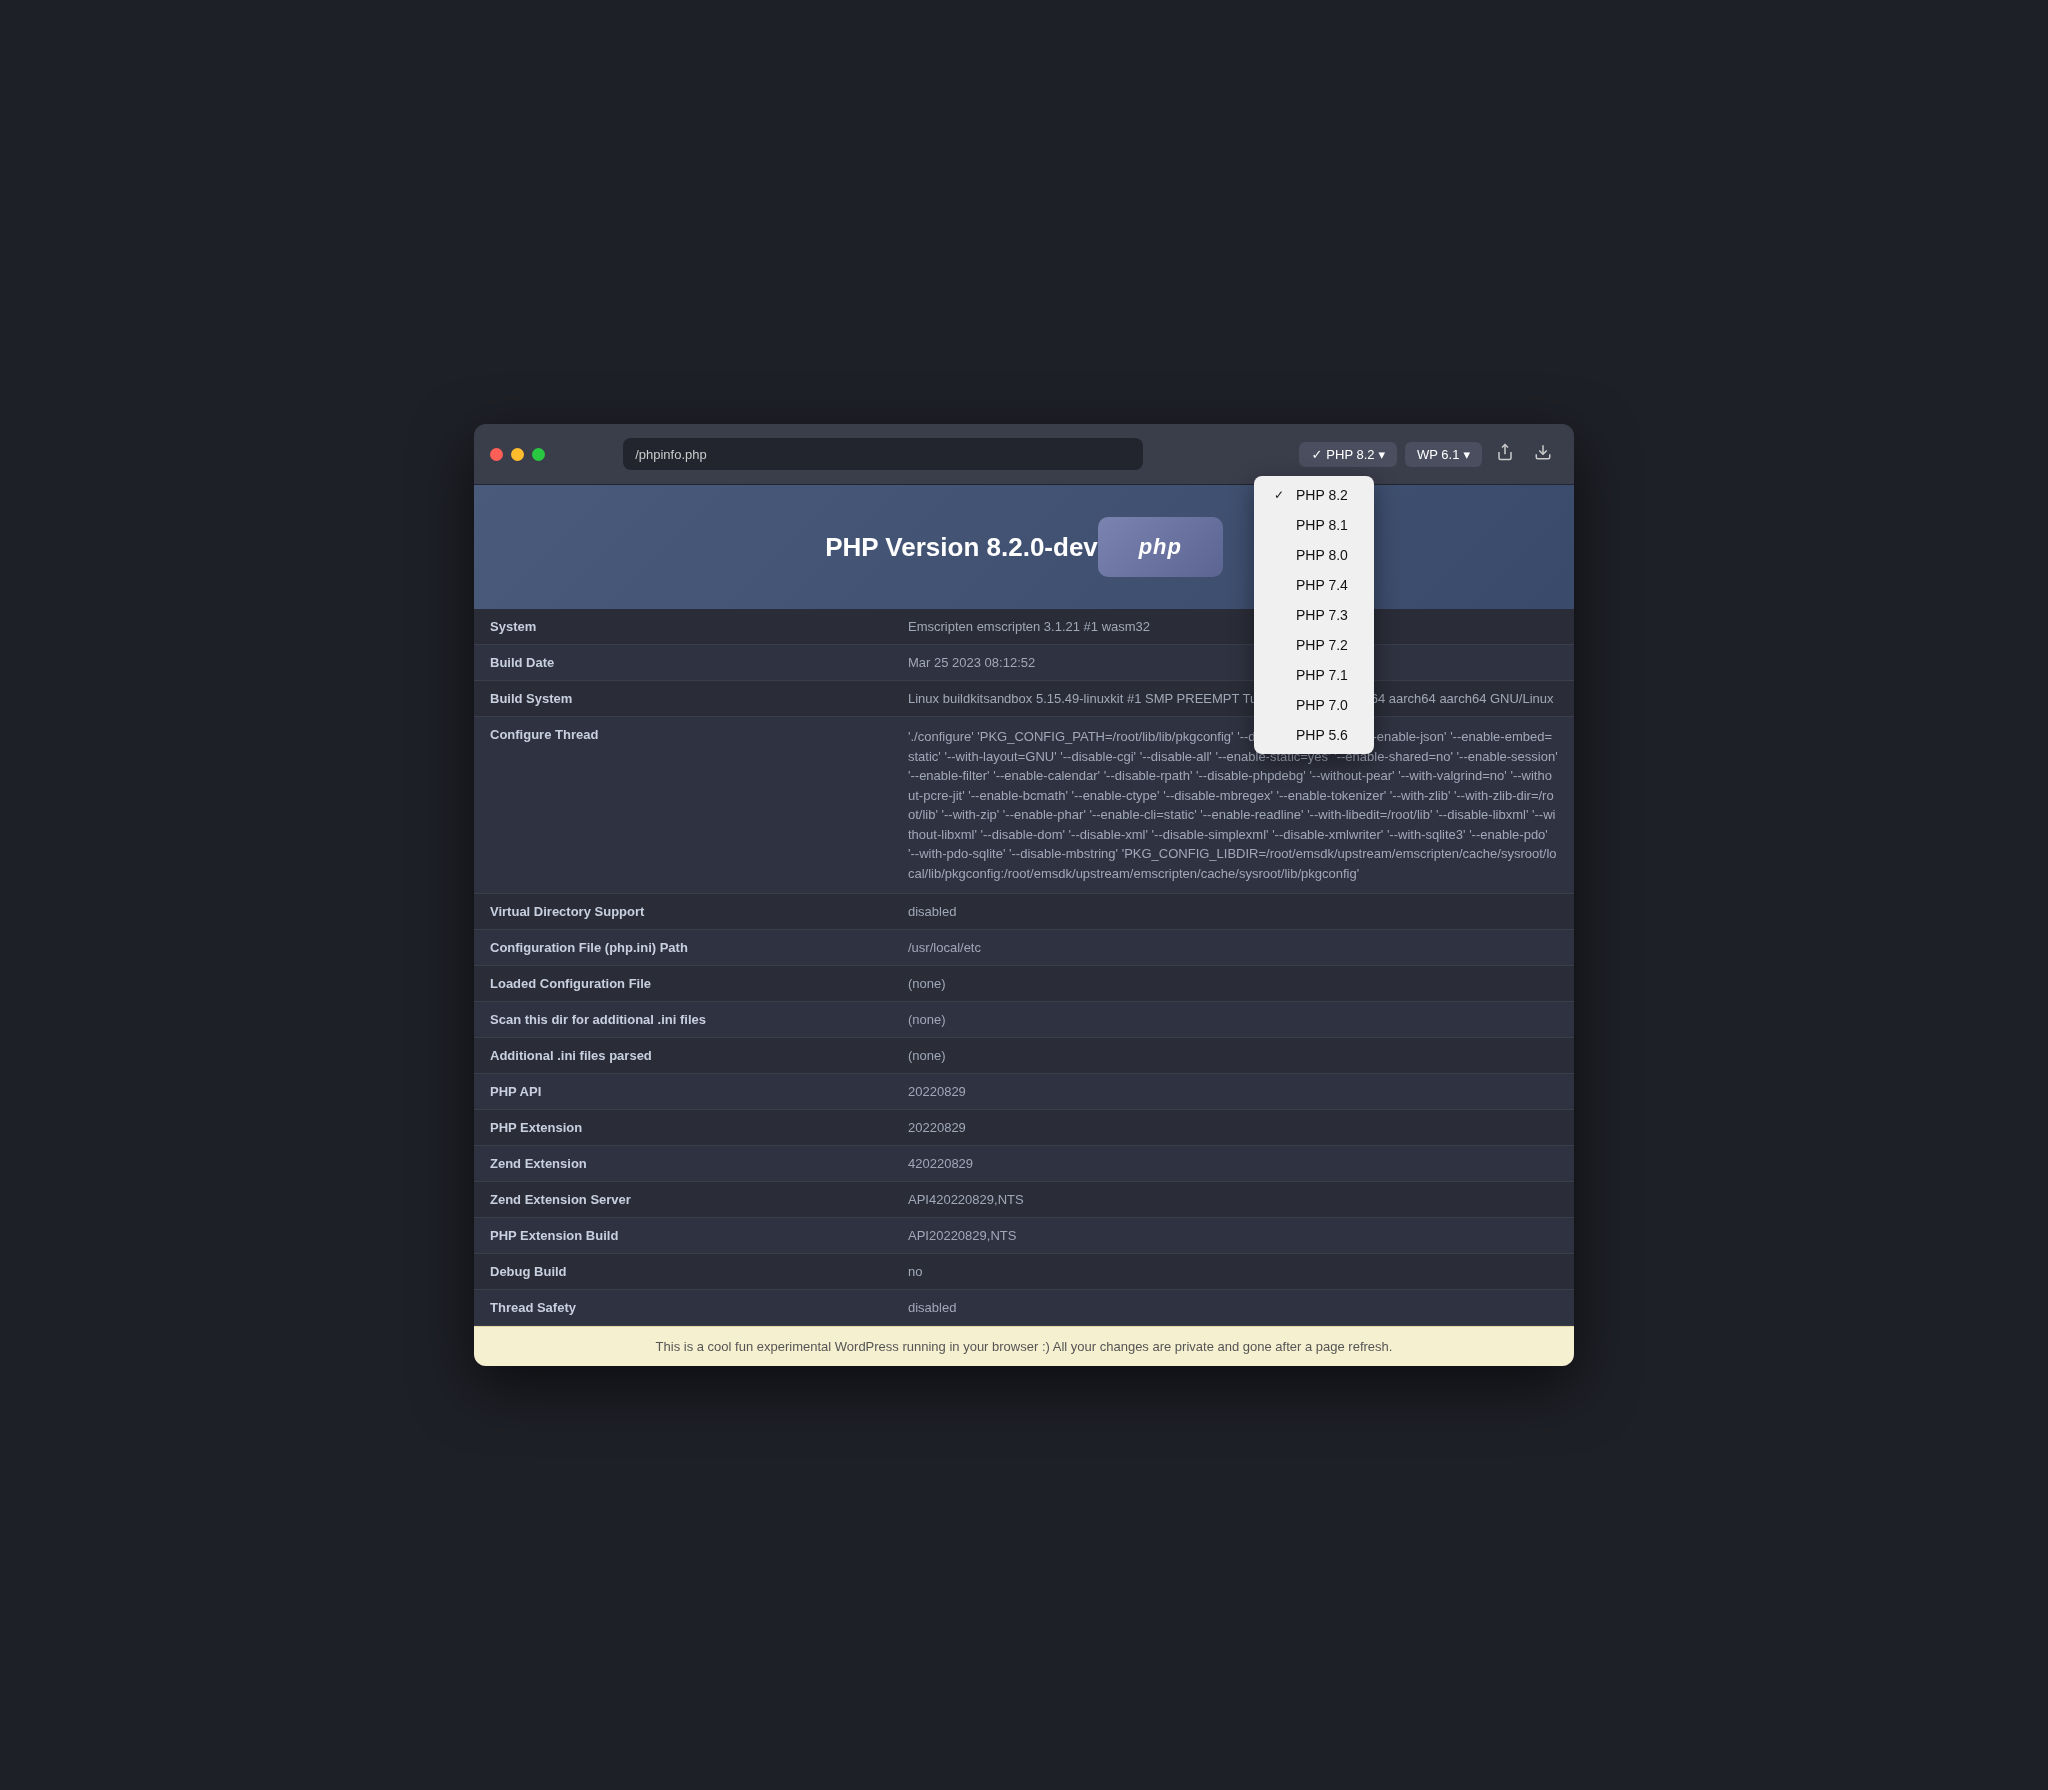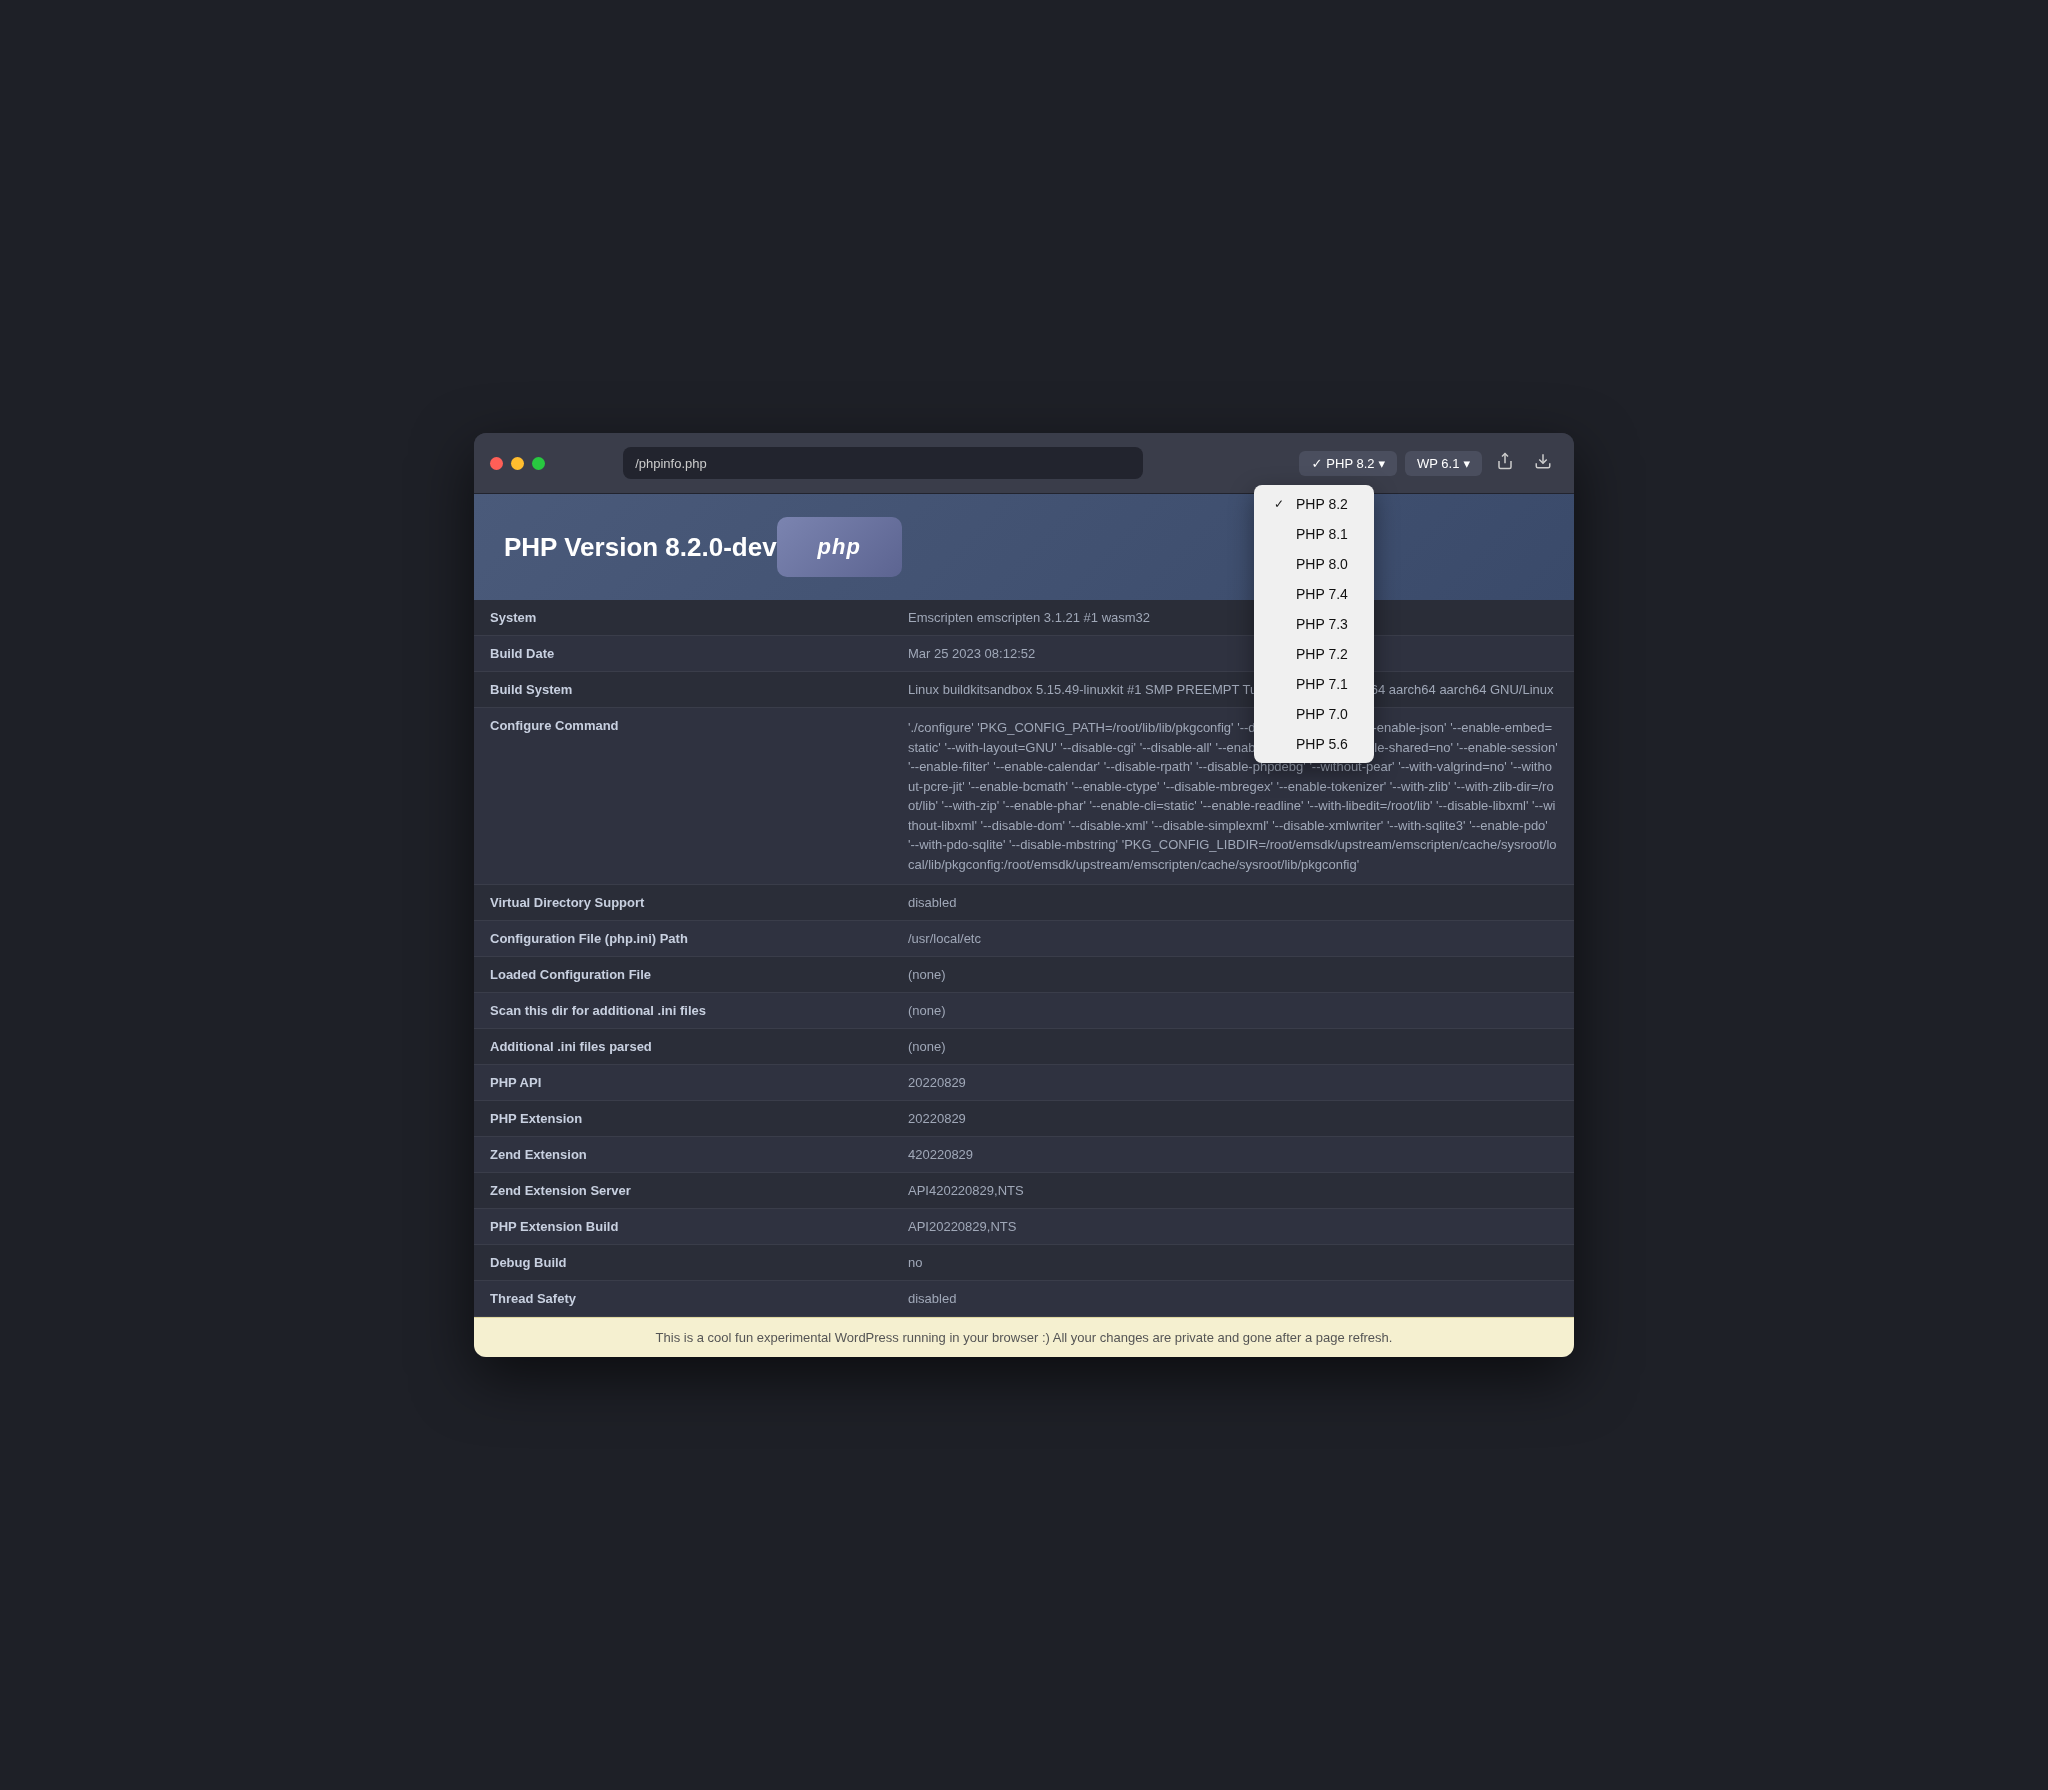--- a/index.html
+++ b/index.html
@@ -140,24 +140,24 @@
     
     .main-content {
       background: #2a2d38;
       overflow-y: auto;
       max-height: 860px;
     }
 
     
     .php-header {
       background: linear-gradient(135deg, #4a5a7a 0%, #3a4a6a 100%);
-      padding: 23px 30px;
-      display: flex;
-      align-items: center;
-      justify-content: flex-start;
+      padding: 32px 30px;
+      display: flex;
+      align-items: center;
+      justify-content: center;
     }
 
     .php-version-title {
       color: #fff;
       font-size: 26px;
       font-weight: 600;
     }
 
     .php-logo {
       width: 125px;
@@ -327,21 +327,21 @@
           <tr>
             <td>Build Date</td>
             <td>Mar 25 2023 08:12:52</td>
           </tr>
           <tr>
             <td>Build System</td>
             <td>Linux buildkitsandbox 5.15.49-linuxkit #1 SMP PREEMPT Tue Sep 13 ... 2 aarch64 aarch64
 aarch64 GNU/Linux</td>
           </tr>
           <tr>
-            <td>Configure Command</td>
+            <td>Configure Thread</td>
             <td class="configure-command-value">'./configure' 'PKG_CONFIG_PATH=/root/lib/lib/pkgconfig' '--disable-fiber-debug' '--enable-json' '--enable-embed=static' '--with-layout=GNU' '--disable-cgi' '--disable-all' '--enable-static=yes' '--enable-shared=no' '--enable-session' '--enable-filter' '--enable-calendar' '--disable-rpath' '--disable-phpdebg' '--without-pear' '--with-valgrind=no' '--without-pcre-jit' '--enable-bcmath' '--enable-ctype' '--disable-mbregex' '--enable-tokenizer' '--with-zlib' '--with-zlib-dir=/root/lib' '--with-zip' '--enable-phar' '--enable-cli=static' '--enable-readline' '--with-libedit=/root/lib' '--disable-libxml' '--without-libxml' '--disable-dom' '--disable-xml' '--disable-simplexml' '--disable-xmlwriter' '--with-sqlite3' '--enable-pdo' '--with-pdo-sqlite' '--disable-mbstring'
 'PKG_CONFIG_LIBDIR=/root/emsdk/upstream/emscripten/cache/sysroot/local/lib/pkgconfig:/root/emsdk/upstream/emscripten/cache/sysroot/lib/pkgconfig'</td>
           </tr>
           <tr>
             <td>Virtual Directory Support</td>
             <td>disabled</td>
           </tr>
           <tr>
             <td>Configuration File (php.ini) Path</td>
             <td>/usr/local/etc</td>

